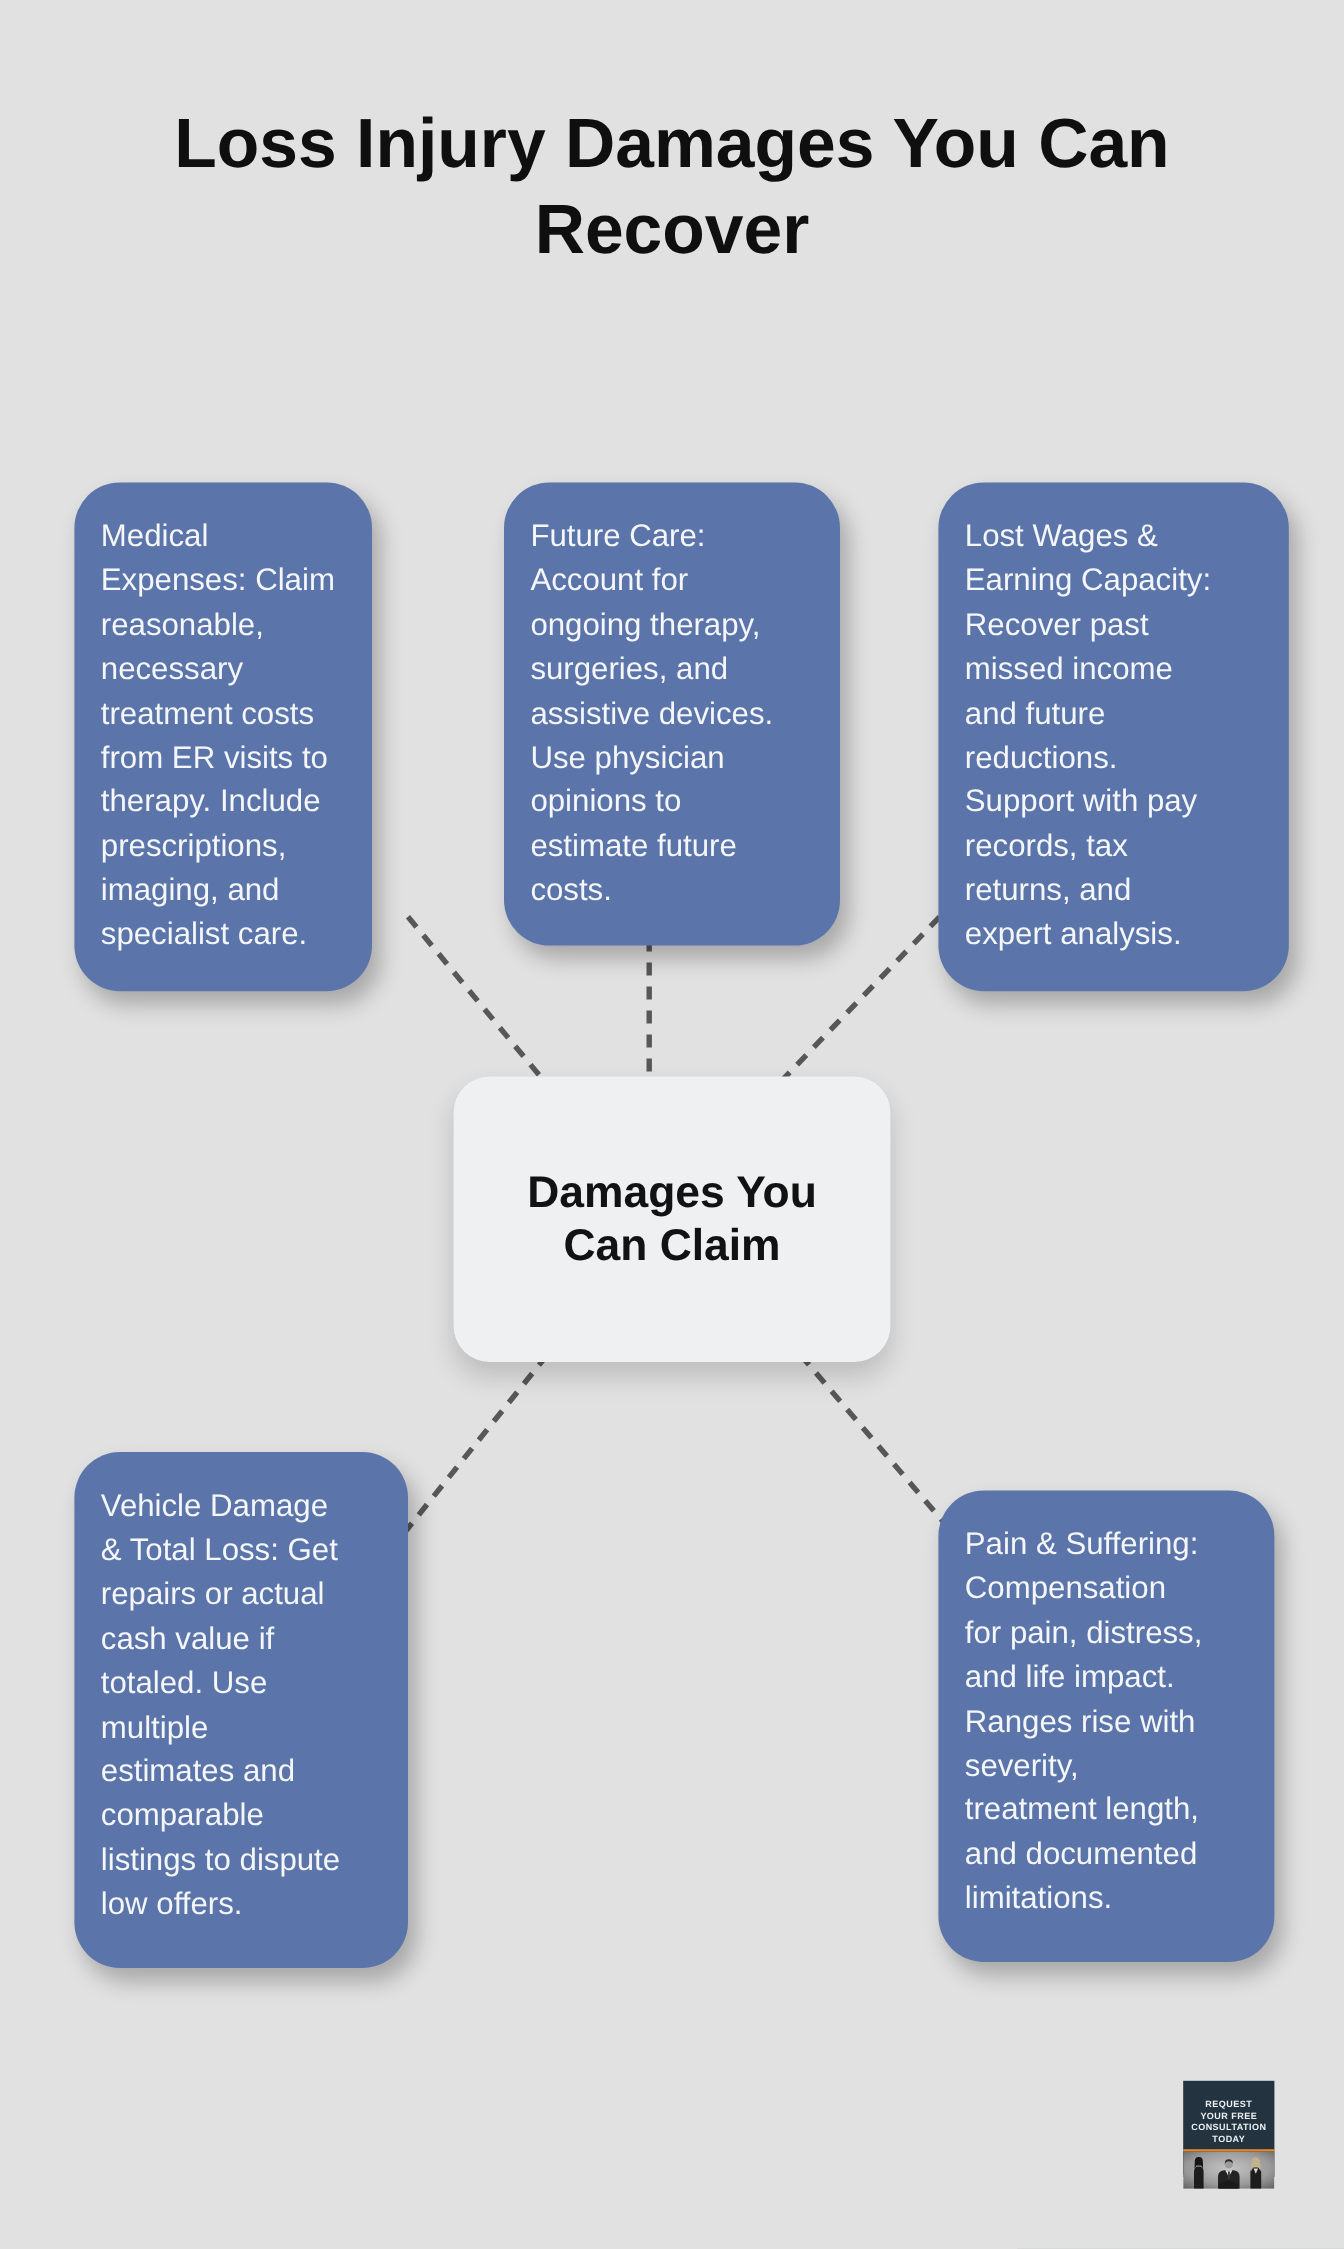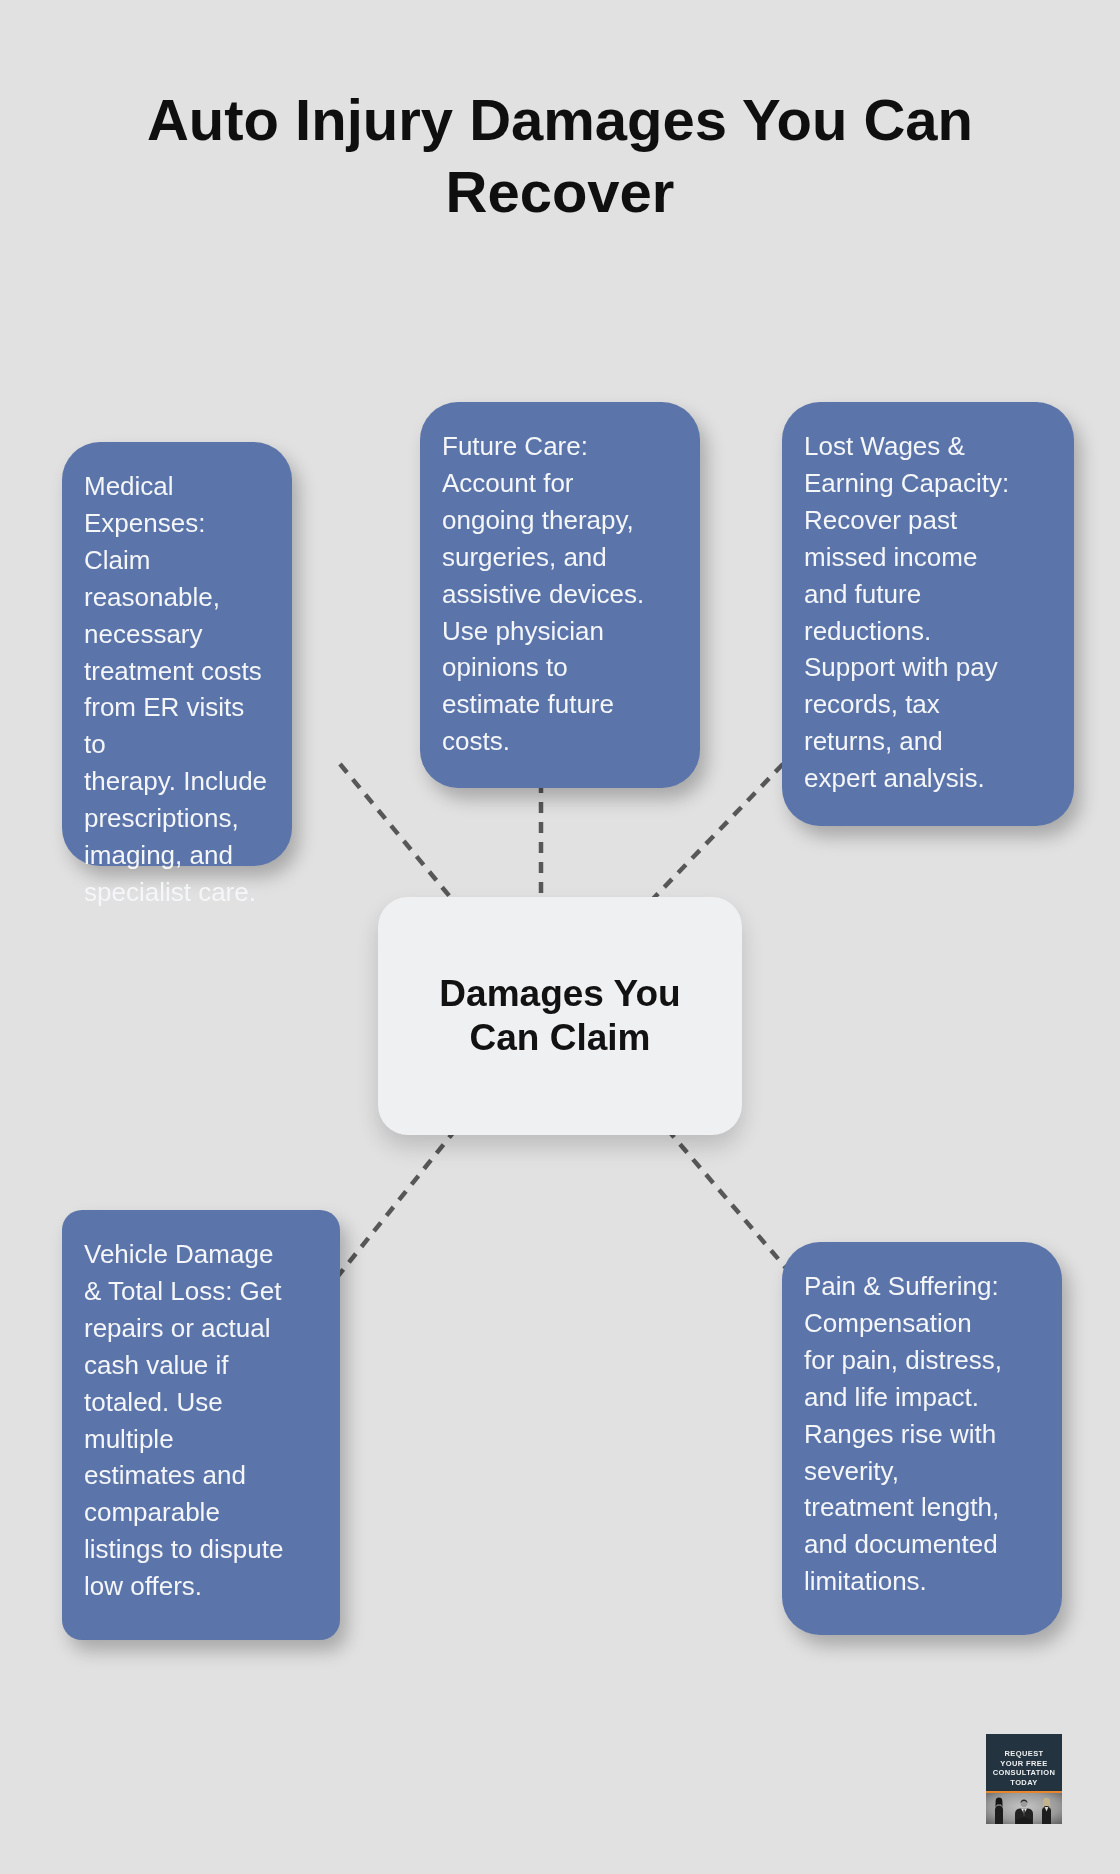--- a/index.html
+++ b/index.html
@@ -43,24 +43,24 @@
     box-sizing: border-box;
     padding: 26px 22px;
   }
   .node-text {
     color: #f4f6f8;
     font-size: 26px;
     line-height: 1.42;
     white-space: pre-line;
     display: block;
   }
-  .node-1 { left: 62px;  top: 402px;  width: 230px; height: 424px; margin-top: 40px; }
+  .node-1 { left: 62px;  top: 402px;  width: 248px; height: 424px; }
   .node-2 { left: 420px; top: 402px;  width: 280px; height: 386px; }
   .node-3 { left: 782px; top: 402px;  width: 292px; height: 424px; }
-  .node-4 { left: 62px;  top: 1210px; width: 278px; height: 430px; border-radius: 20px; }
+  .node-4 { left: 62px;  top: 1210px; width: 278px; height: 430px; }
   .node-5 { left: 782px; top: 1207px; width: 280px; height: 393px; margin-top: 35px; }
   .center-node {
     position: absolute;
     left: 378px; top: 897px;
     width: 364px; height: 238px;
     background: #eff0f2;
     border-radius: 30px;
     box-shadow: 0 12px 22px rgba(0,0,0,0.16);
     z-index: 2;
     display: flex;
@@ -107,21 +107,21 @@
     display: block;
     width: 76px;
     height: 31px;
   }
 </style>
 </head>
 <body>
 
 <div class="canvas">
 
-  <h1 class="page-title">Auto Injury Damages You Can
+  <h1 class="page-title">Loss Injury Damages You Can
 Recover</h1>
 
   <svg class="connectors" viewBox="0 0 1120 1874" xmlns="http://www.w3.org/2000/svg">
     <g stroke="#575757" stroke-width="4.5" stroke-dasharray="11 9" fill="none">
       <line x1="340" y1="764" x2="456" y2="904"></line>
       <line x1="541" y1="782" x2="541" y2="903"></line>
       <line x1="783" y1="764" x2="648" y2="904"></line>
       <line x1="456" y1="1129" x2="338" y2="1276"></line>
       <line x1="667" y1="1129" x2="786" y2="1268"></line>
     </g>

